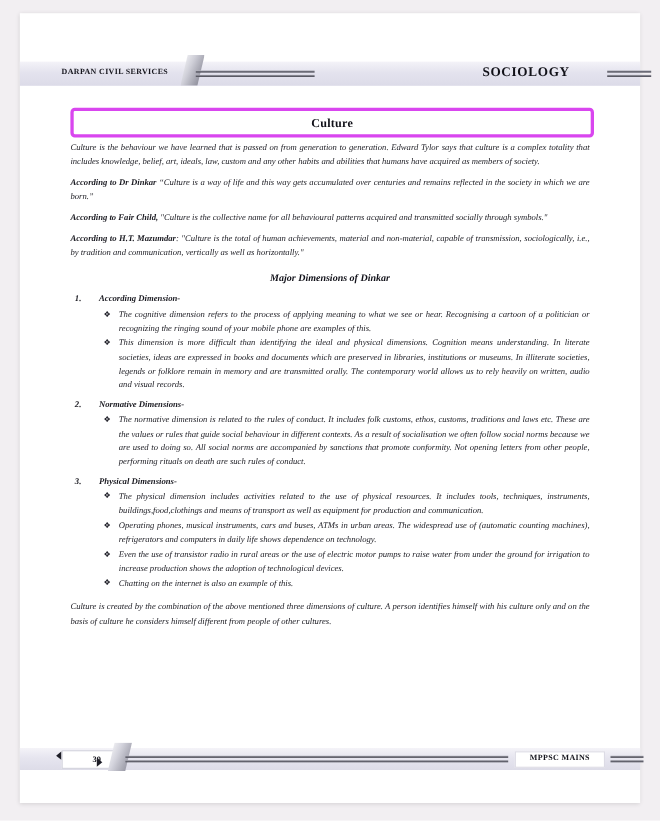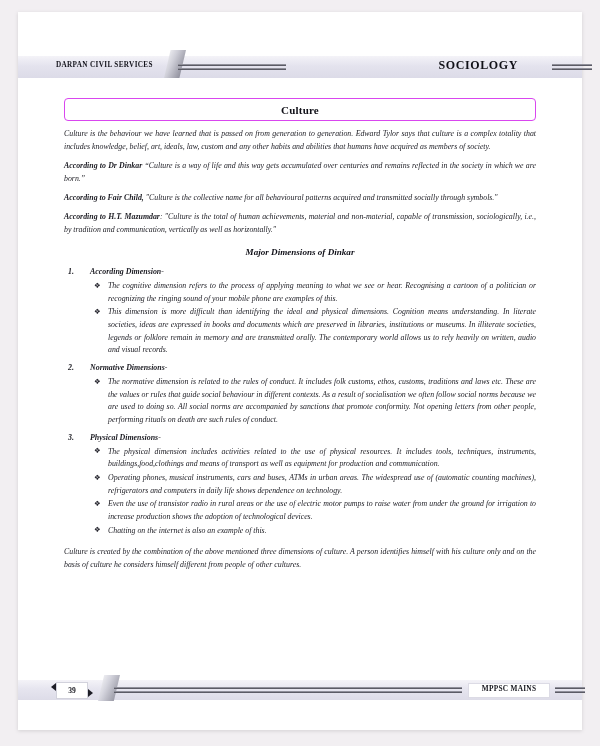--- a/index.html
+++ b/index.html
@@ -87,21 +87,21 @@
     font-family: "Liberation Serif", "DejaVu Serif", serif;
   }
 
   
   .title-box {
     position: absolute;
     left: 46px;
     top: 86px;
     width: 470px;
     height: 21px;
-    border: 1px solid #d946ef;
+    border: 3px solid #d946ef;
     border-radius: 4px;
     background: #ffffff;
     display: flex;
     align-items: center;
     justify-content: center;
   }
   .title-box .title-text {
     font-size: 11px;
     font-weight: bold;
     color: #101018;
@@ -188,20 +188,21 @@
     position: absolute;
     left: 38px;
     top: 2px;
     width: 30px;
     height: 15px;
     background: #ffffff;
     border: 1px solid #d2d2dc;
     display: flex;
     align-items: center;
     justify-content: center;
+    padding-left: 16px;
   }
   .page-num-plate .pn {
     font-size: 7.6px;
     font-weight: bold;
     color: #14141c;
   }
   .arrow-left, .arrow-right {
     position: absolute;
     width: 0;
     height: 0;

